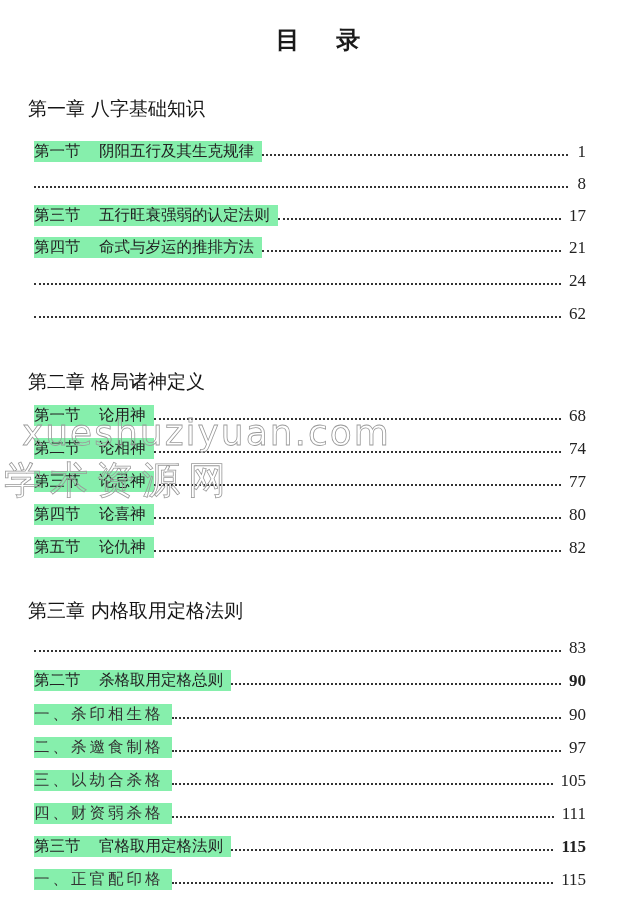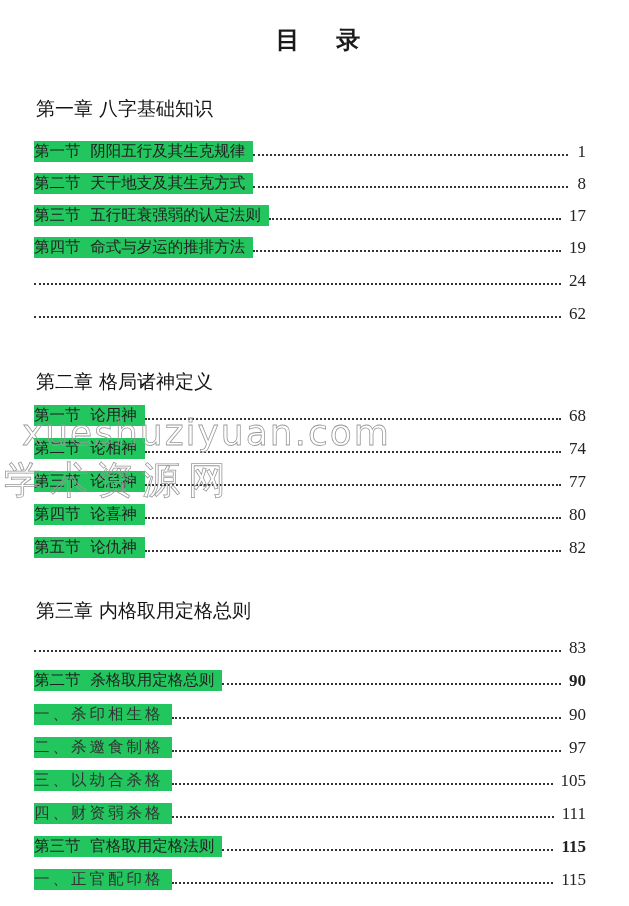--- a/index.html
+++ b/index.html
@@ -8,28 +8,28 @@
     background: #ffffff; position: relative;
     font-family: "DejaVu Serif", "Liberation Serif", serif;
     color: #1a1a1a;
   }
   .page-title {
     position: absolute; left: 0; width: 650px; top: 24px;
     text-align: center; font-family: "DejaVu Sans", sans-serif;
     font-size: 24px; font-weight: bold; letter-spacing: 14px;
   }
   .chapter {
-    position: absolute; left: 36px;
+    position: absolute; left: 28px;
     font-family: "DejaVu Sans", sans-serif; font-size: 19px; color: #151515; text-align: center;
   }
   .row {
     position: absolute; left: 34px; width: 552px; height: 24px;
     display: flex; align-items: flex-end; font-size: 15.5px; color: #222;
   }
-  .row .label { white-space: pre; padding-right: 8px; background: #22c55e; }
+  .row .label { white-space: pre; padding-right: 8px; background: #86efac; font-family: Liberation Mono, monospace; }
   .row .leader {
     flex: 1; border-bottom: 2px dotted #333; margin-bottom: 6px; height: 0;
   }
   .row .page {
     padding-left: 8px; font-family: "Liberation Serif", serif; font-size: 17px;
     min-width: 10px; text-align: right;
   }
   .row.sub .label { letter-spacing: 3px; color: #333; }
   .row.bold .page { font-weight: bold; }
   .watermark {
@@ -45,33 +45,32 @@
 
 <div class="page-title">目 录</div>
 
 <div class="chapter" style="top:96px">第一章 八字基础知识</div>
 <div class="row" style="top:138px">
     <span class="label">第一节  阴阳五行及其生克规律</span>
     <span class="leader"></span>
     <span class="page">1</span>
   </div>
 <div class="row" style="top:170px">
-    <span class="label">第二节  天干地支及其生克方式</span>
     <span class="leader"></span>
     <span class="page">8</span>
   </div>
 <div class="row" style="top:202px">
     <span class="label">第三节  五行旺衰强弱的认定法则</span>
     <span class="leader"></span>
     <span class="page">17</span>
   </div>
 <div class="row" style="top:234px">
     <span class="label">第四节  命式与岁运的推排方法</span>
     <span class="leader"></span>
-    <span class="page">19</span>
+    <span class="page">21</span>
   </div>
 <div class="row" style="top:267px">
     <span class="leader"></span>
     <span class="page">24</span>
   </div>
 <div class="row" style="top:300px">
     <span class="leader"></span>
     <span class="page">62</span>
   </div>
 
@@ -95,21 +94,21 @@
     <span class="label">第四节  论喜神</span>
     <span class="leader"></span>
     <span class="page">80</span>
   </div>
 <div class="row" style="top:534px">
     <span class="label">第五节  论仇神</span>
     <span class="leader"></span>
     <span class="page">82</span>
   </div>
 
-<div class="chapter" style="top:598px">第三章  内格取用定格总则</div>
+<div class="chapter" style="top:598px">第三章  内格取用定格法则</div>
 <div class="row" style="top:634px">
     <span class="leader"></span>
     <span class="page">83</span>
   </div>
 <div class="row bold" style="top:667px">
     <span class="label">第二节  杀格取用定格总则</span>
     <span class="leader"></span>
     <span class="page">90</span>
   </div>
 <div class="row sub" style="top:701px">

